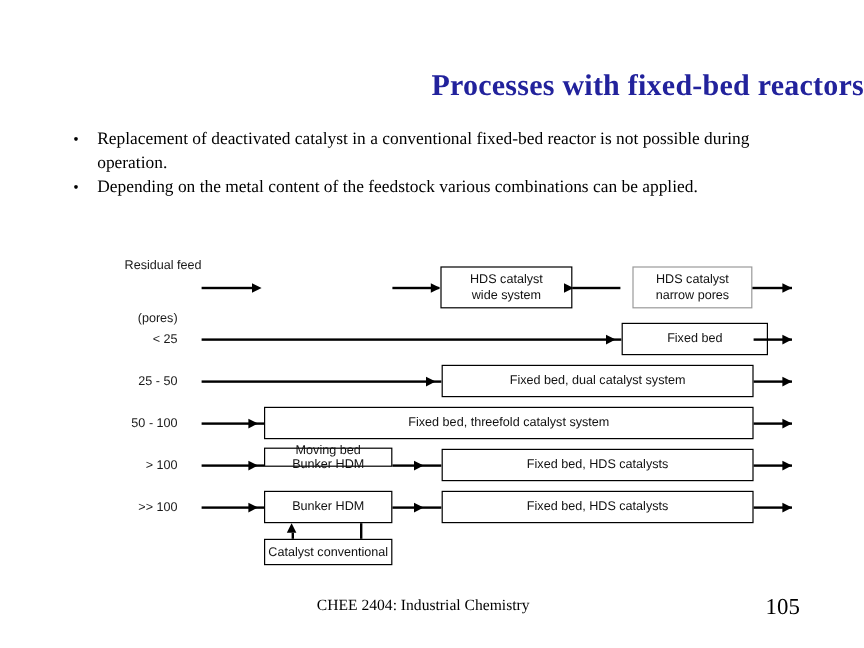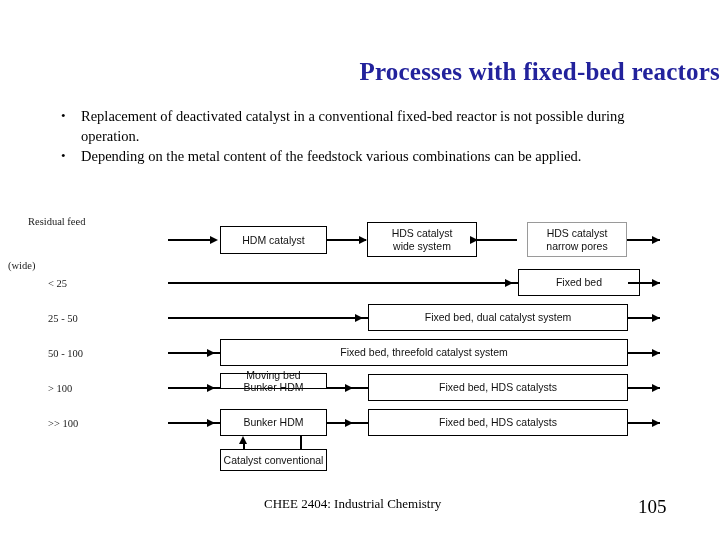--- a/index.html
+++ b/index.html
@@ -66,22 +66,21 @@
     font-family: "Liberation Sans", sans-serif;
   }
   .dlabel {
     position: absolute;
     font-size: 10.5px;
     color: #1a1a1a;
     white-space: nowrap;
     line-height: 13px;
   }
   .dlabel.right {
-    text-align: left;
-    font-family: Liberation Serif, serif;
+    text-align: right;
   }
   .dbox {
     position: absolute;
     box-sizing: border-box;
     border: 1.6px solid #000000;
     background: #ffffff;
     display: flex;
     align-items: center;
     justify-content: center;
     text-align: center;
@@ -161,30 +160,25 @@
   </div>
   <div class="bullet-row">
     <div class="bullet-mark">•</div>
     <div class="bullet-text">Depending on the metal content of the feedstock various combinations can be applied.</div>
   </div>
 </div>
 
 <div id="diagram">
 
   <div class="dlabel right" style="left:28px; top:10px; width:140px;">Residual feed</div>
-  <div class="dlabel right" style="left:8px; top:54px; width:140px;">(wide)</div>
+  <div class="dlabel right" style="left:8px; top:54px; width:140px;">(pores)</div>
 
   <div class="hline" style="left:168px; top:34px; width:44px;"></div>
   <div class="arrowhead" style="left:210px; top:30.5px;"></div>
 
-  <div class="dbox" style="left:220px; top:21px; width:107px; height:28px;">
-    <div>
-      <span>HDM catalyst</span>
-    </div>
-  </div>
 
   <div class="hline" style="left:327px; top:34px; width:39px;"></div>
   <div class="arrowhead" style="left:359px; top:30.5px;"></div>
 
   <div class="dbox" style="left:367px; top:17px; width:110px; height:35px;">
     <div>
       <span>HDS catalyst</span>
       <span>wide system</span>
     </div>
   </div>

